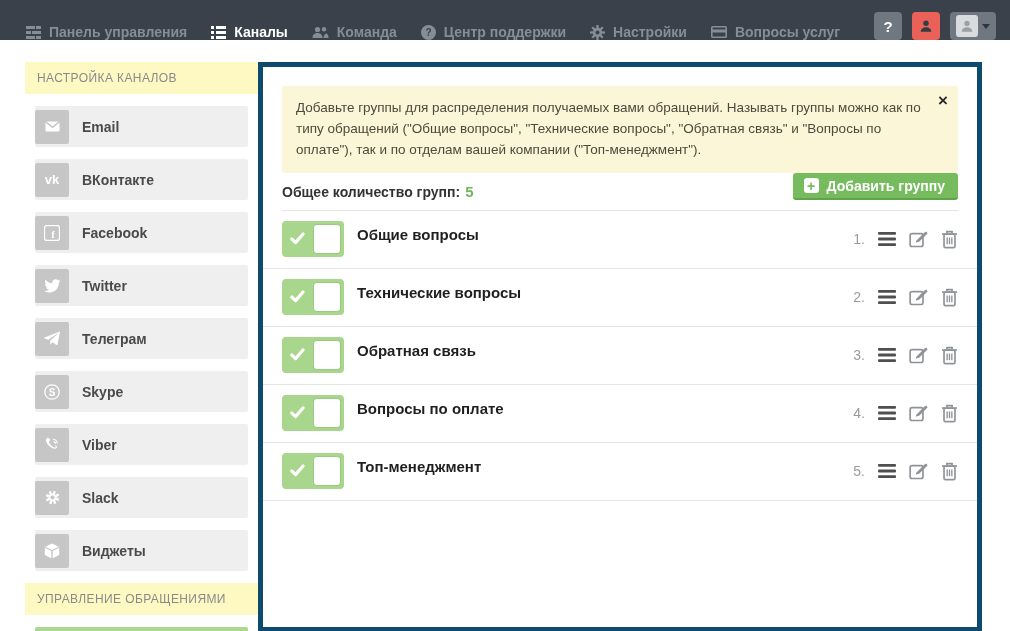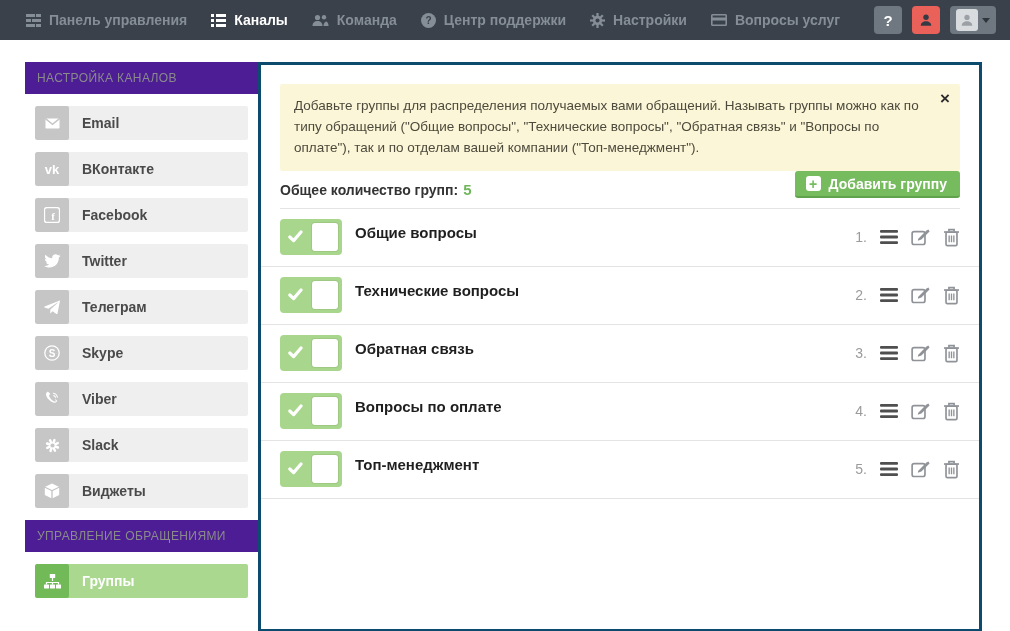--- a/index.html
+++ b/index.html
@@ -1,54 +1,54 @@
 <!DOCTYPE html>
 <html><head>
 <meta charset="utf-8">
 <style>
   * { margin:0; padding:0; box-sizing:border-box; }
   html,body { width:1010px; height:631px; overflow:hidden; background:#fff;
     font-family:"Liberation Sans", sans-serif; }
 
   
-  .topnav { height:40px; background:#3a414a; display:flex; align-items:center; padding:0 14px; }
+  .topnav { height:40px; background:#3a414a; display:flex; align-items:flex-end; padding:0 14px; }
   .nav-item { display:flex; align-items:center; gap:8px; color:#858d96; font-size:14px;
     font-weight:bold; margin:0 12px; cursor:pointer; white-space:nowrap; }
   .nav-item.active { color:#ffffff; }
   .nav-item svg { display:block; }
   .nav-spacer { flex:1; }
   .nav-btn { width:28px; height:28px; border-radius:4px; background:#6f7880; color:#fff;
     display:flex; align-items:center; justify-content:center; font-size:15px; font-weight:bold;
     margin-left:10px; cursor:pointer; }
   .nav-btn.red { background:#ea6159; color:#343b44; }
   .nav-btn.account { width:46px; background:#6f7880; gap:4px; }
   .avatar-sq { width:22px; height:22px; background:#d9dcde; border-radius:3px;
     display:flex; align-items:center; justify-content:center; color:#9aa0a6; }
   .caret-down { width:0; height:0; border-left:4px solid transparent; border-right:4px solid transparent;
     border-top:5px solid #2f353c; }
 
   
   .layout { display:flex; align-items:flex-start; padding:22px 28px 0 25px; gap:0; }
 
   
   .sidebar { width:233px; flex:none; }
-  .side-header { background:#4c1d95; color:#8a8a8a; font-size:12px; letter-spacing:.4px;
+  .side-header { background:#fef9c3; color:#8a8a8a; font-size:12px; letter-spacing:.4px;
     padding:9px 12px; margin-bottom:9px; }
-  .side-item { display:flex; align-items:center; background:#efefef; height:34px;
+  .side-item { display:flex; align-items:center; background:#efefef; height:41px;
     margin:12px 10px 10px 10px; border-radius:2px; cursor:pointer; color:#4a4a4a;
     font-size:14px; font-weight:bold; overflow:hidden; }
   .side-item .ico { width:34px; height:34px; flex:none; background:#c6c6c6; color:#fff;
     display:flex; align-items:center; justify-content:center; border-radius:2px; }
   .side-item .lbl { padding-left:13px; }
   .side-item.active { background:#aad88f; color:#ffffff; }
   .side-item.active .ico { background:#72ba58; }
   .ico b { font-size:13px; font-family:Liberation Sans, sans-serif; }
 
   
-  .panel { flex:1; border:3px solid #0c4a6e; background:#fff; min-height:570px; }
+  .panel { flex:1; border:5px solid #0c4a6e; background:#fff; min-height:570px; }
   .panel-inner { padding:19px 19px 0 19px; }
 
   .notice { position:relative; background:#fcf6d8; color:#4c4a3c; font-size:13.5px;
     line-height:1.55; padding:12px 34px 12px 14px; border-radius:2px; }
   .notice-close { position:absolute; top:6px; right:10px; color:#2b2b2b; font-size:17px;
     font-weight:bold; cursor:pointer; line-height:1; }
 
   .summary-row { display:flex; align-items:flex-end; }
   .summary-label { font-size:14px; font-weight:bold; color:#333; }
   .summary-count { font-size:15px; font-weight:bold; color:#70b65b; margin-left:5px; }

